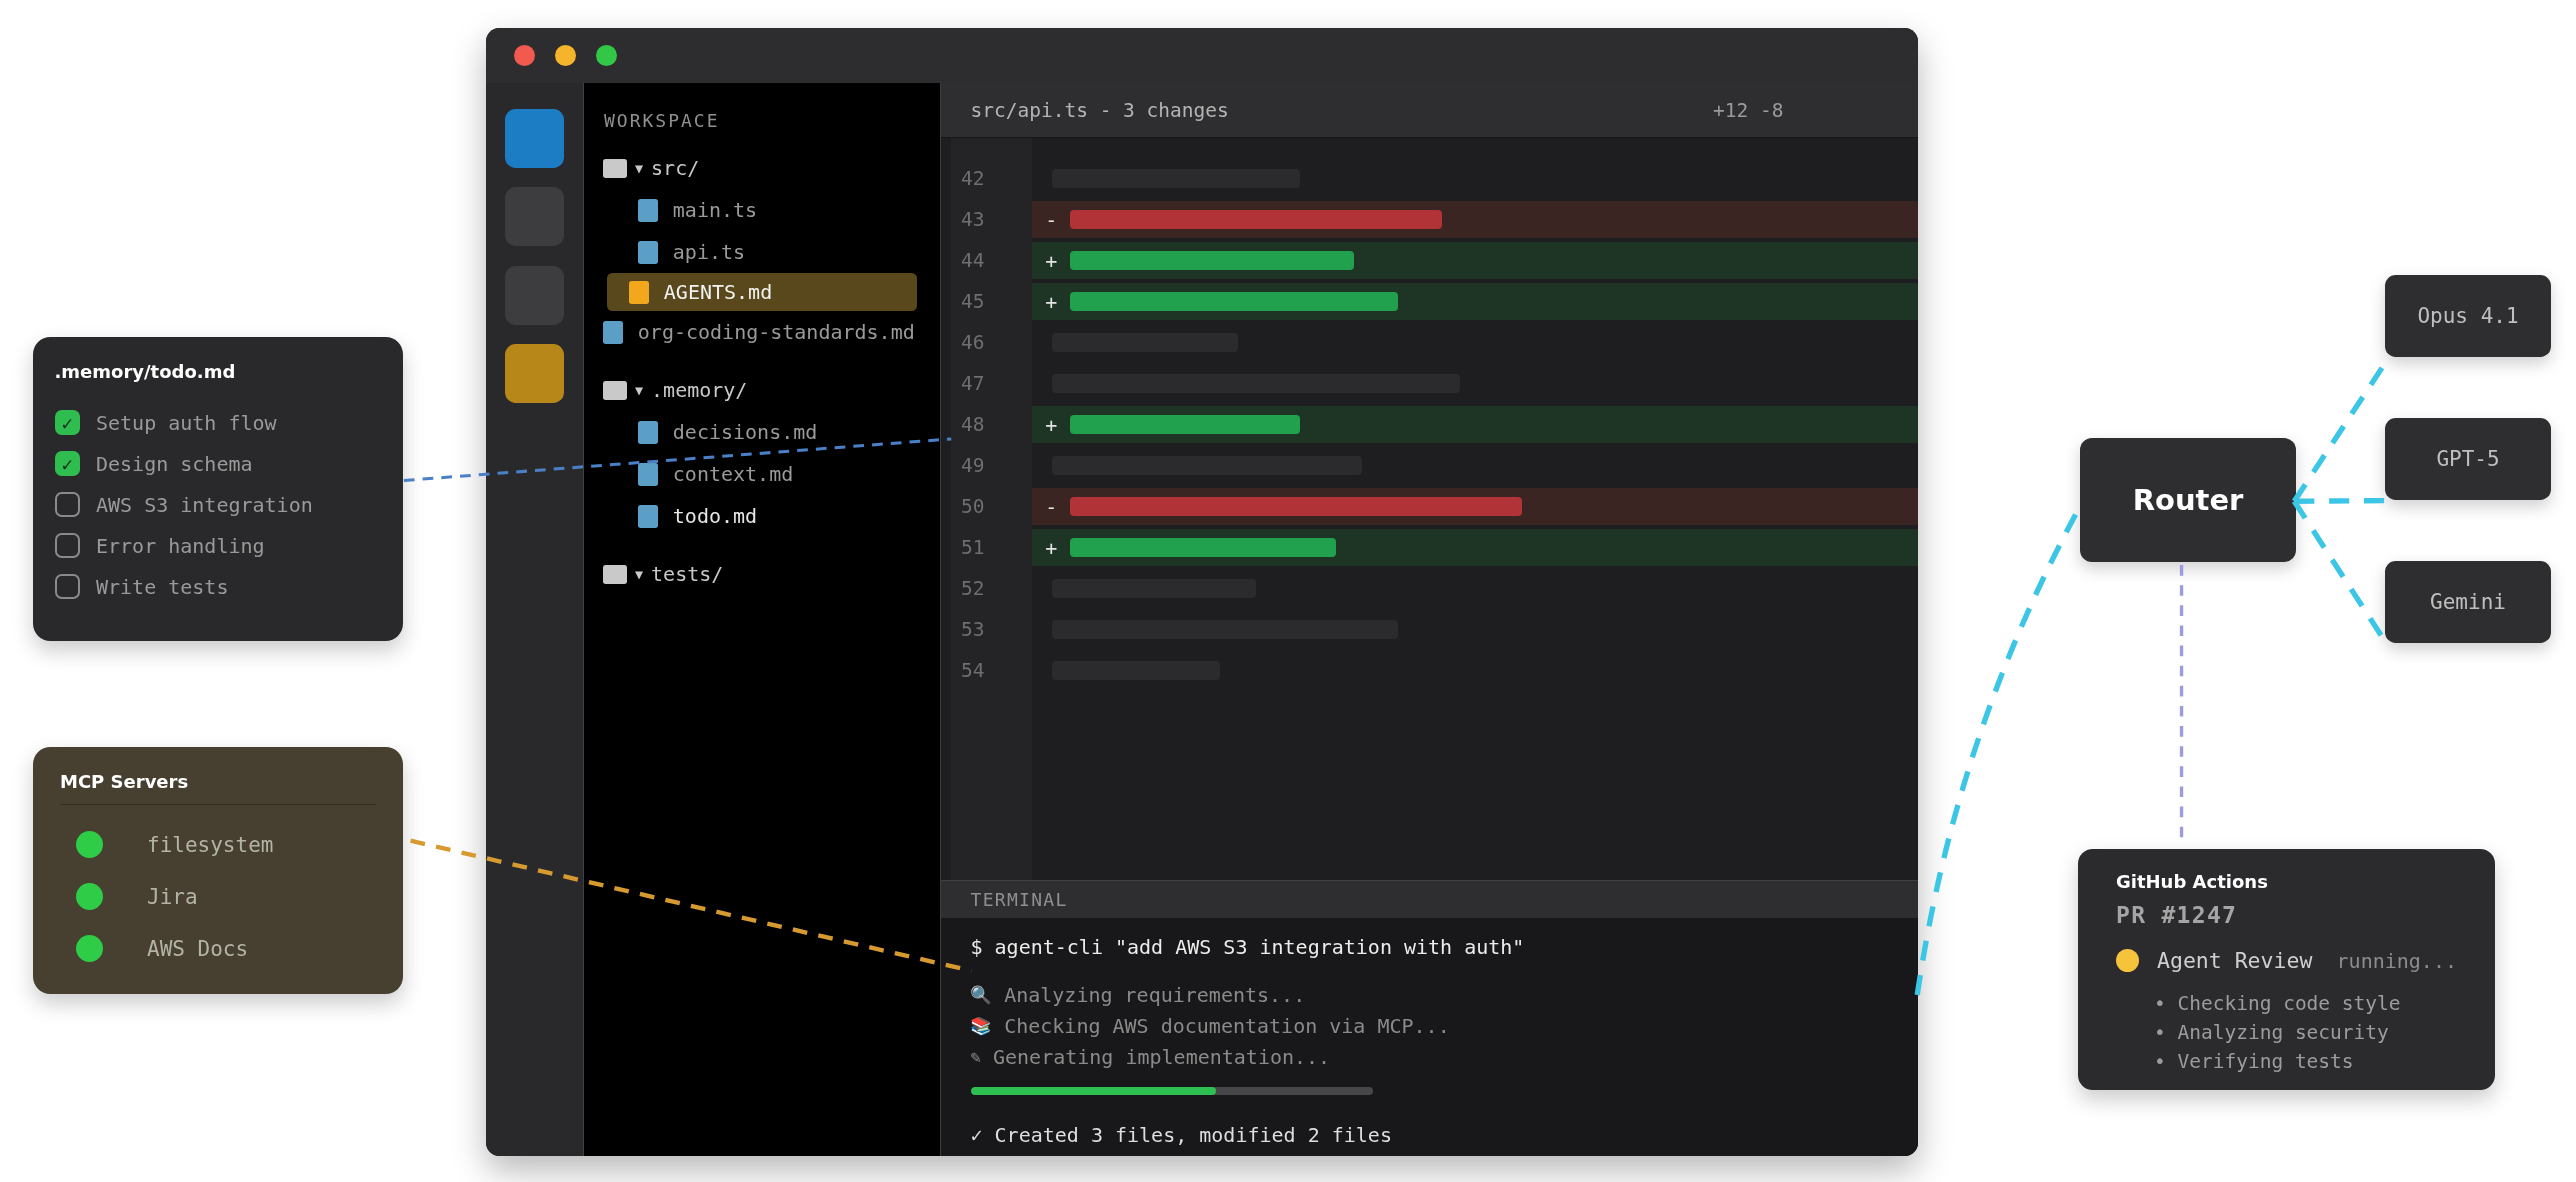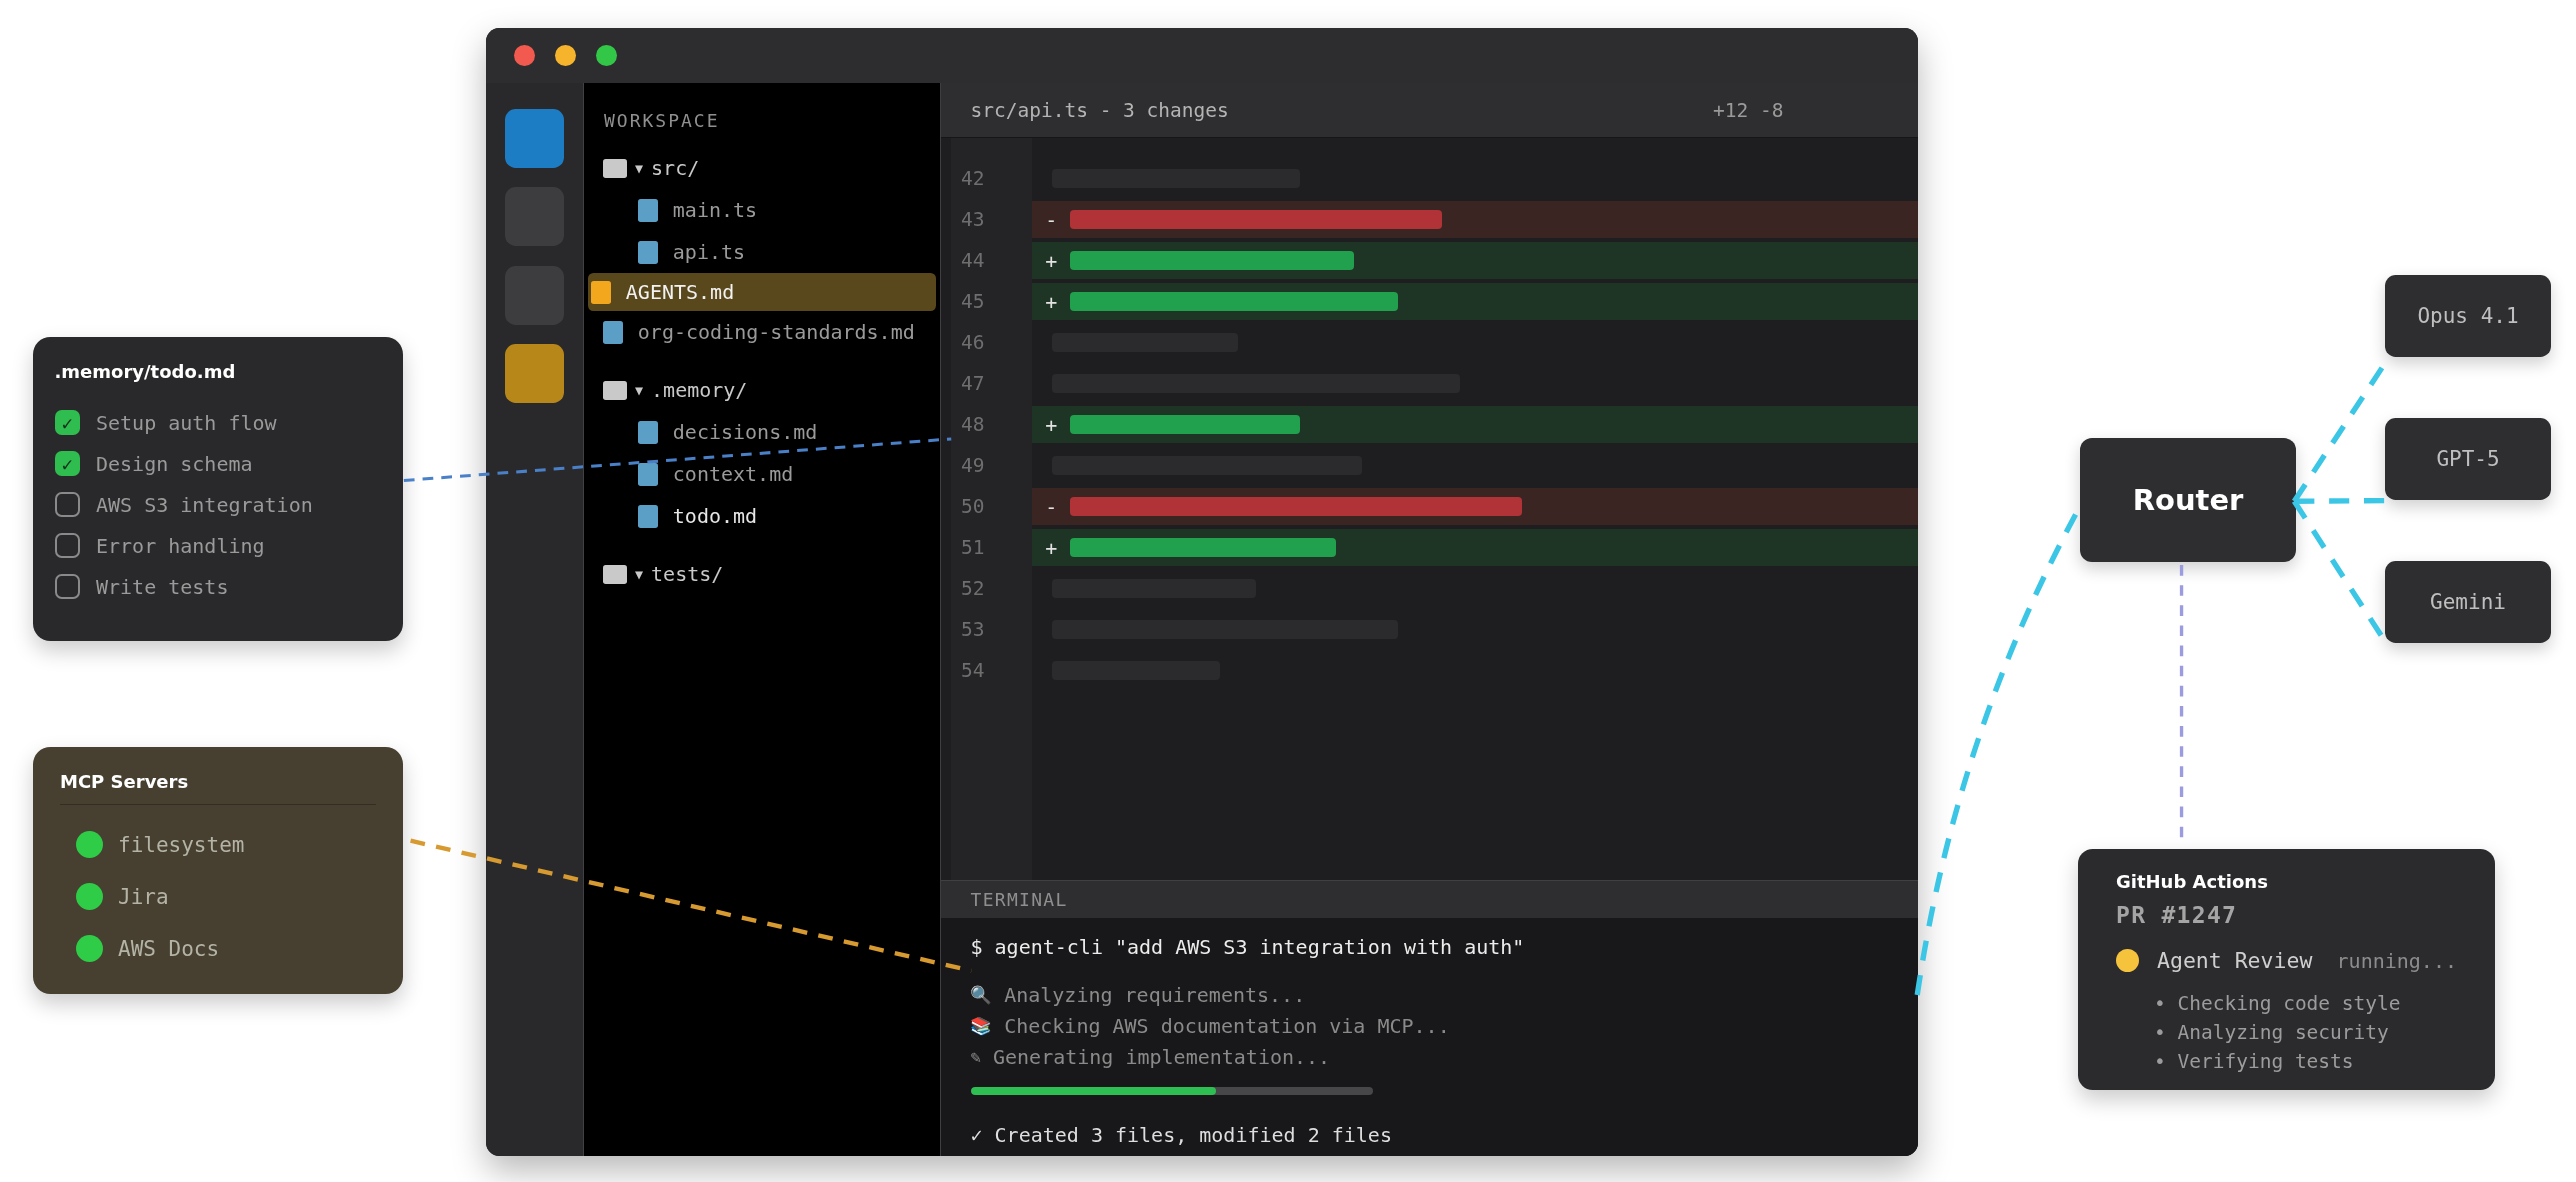--- a/index.html
+++ b/index.html
@@ -40,21 +40,21 @@
   .tree{margin-top:16px;}
   .trow{height:42px;display:flex;align-items:center;font-size:20px;}
   .trow.lvl0{padding-left:19px;}
   .trow.lvl1{padding-left:54px;}
   .folder-sq{width:24px;height:19px;border-radius:2.7px;background:var(--folder-icon-gray);flex:none;}
   .caret{color:var(--folder-icon-gray);font-size:13.4px;margin:0 8px 0 8px;}
   .file-sq{width:20px;height:23px;border-radius:2.7px;background:var(--file-icon-blue);margin-right:14.8px;flex:none;}
   .fname{color:#9a9a9a;white-space:pre;}
   .trow.folder .fname{color:#c9c9c9;}
   .trow.emph .fname{color:#e6e6e6;}
-  .trow.hl{margin:0 4px;padding-left:3px;height:38px;border-radius:5.4px;background:var(--agents-highlight);}
+  .trow.hl{margin:0 23px;padding-left:22px;height:38px;border-radius:5.4px;background:var(--agents-highlight);}
   .trow.hl .file-sq{background:var(--agents-icon-orange);}
   .trow.hl .fname{color:#f2f2f2;}
   .tree-gap{height:16px;}
 
   .editor{flex:1;display:flex;flex-direction:column;background:#1e1e20;min-width:0;}
   .tabbar{height:55px;background:#2e2e30;border-bottom:1.3px solid #161618;display:flex;align-items:center;
     padding:0 29.5px;font-size:19.5px;color:#b4b4b4;box-sizing:border-box;}
   .tab-stats{margin-left:auto;color:#9a9a9a;padding-right:105px;}
 
   .diffwrap{flex:1;position:relative;padding-top:20px;box-sizing:border-box;}
@@ -95,21 +95,21 @@
   .todo-item.checked .cbox{border:none;background:var(--check-green);}
   .cbox .check{display:none;color:#18301d;font-size:19px;font-weight:bold;}
   .todo-item.checked .cbox .check{display:block;}
   .todo-label{margin-left:16px;font-size:20px;color:#9a9a9a;}
 
   .mcp-card{left:33px;top:747px;width:370px;height:247px;background:#474031;padding:24px 27px 0;}
   .mcp-divider{margin-top:12px;height:1.3px;background:rgba(0,0,0,.28);}
   .mcp-list{margin-top:13.4px;padding-left:16px;}
   .mcp-item{height:52px;display:flex;align-items:center;}
   .mcp-dot{width:27px;height:27px;border-radius:50%;background:var(--server-dot-green);flex:none;}
-  .mcp-label{margin-left:15px;font-size:21px;color:#b3b3a6;}
+  .mcp-label{margin-left:44px;font-size:21px;color:#b3b3a6;}
 
   
   .node{position:absolute;background:#2e2e31;border-radius:12px;display:flex;align-items:center;justify-content:center;
     box-shadow:0 6.7px 16px rgba(0,0,0,.18);z-index:10;}
   .router-node{left:2080px;top:438px;width:216px;height:124px;}
   .router-node .node-label{font-family:"DejaVu Sans","Liberation Sans",sans-serif;font-weight:bold;font-size:29px;color:#fff;}
   .model-node{left:2385px;width:166px;height:82px;border-radius:10.7px;}
   .model-node .node-label{font-size:21px;color:#bfbfbf;}
   .model-opus{top:275px;} .model-gpt5{top:418px;} .model-gemini{top:561px;}
 

